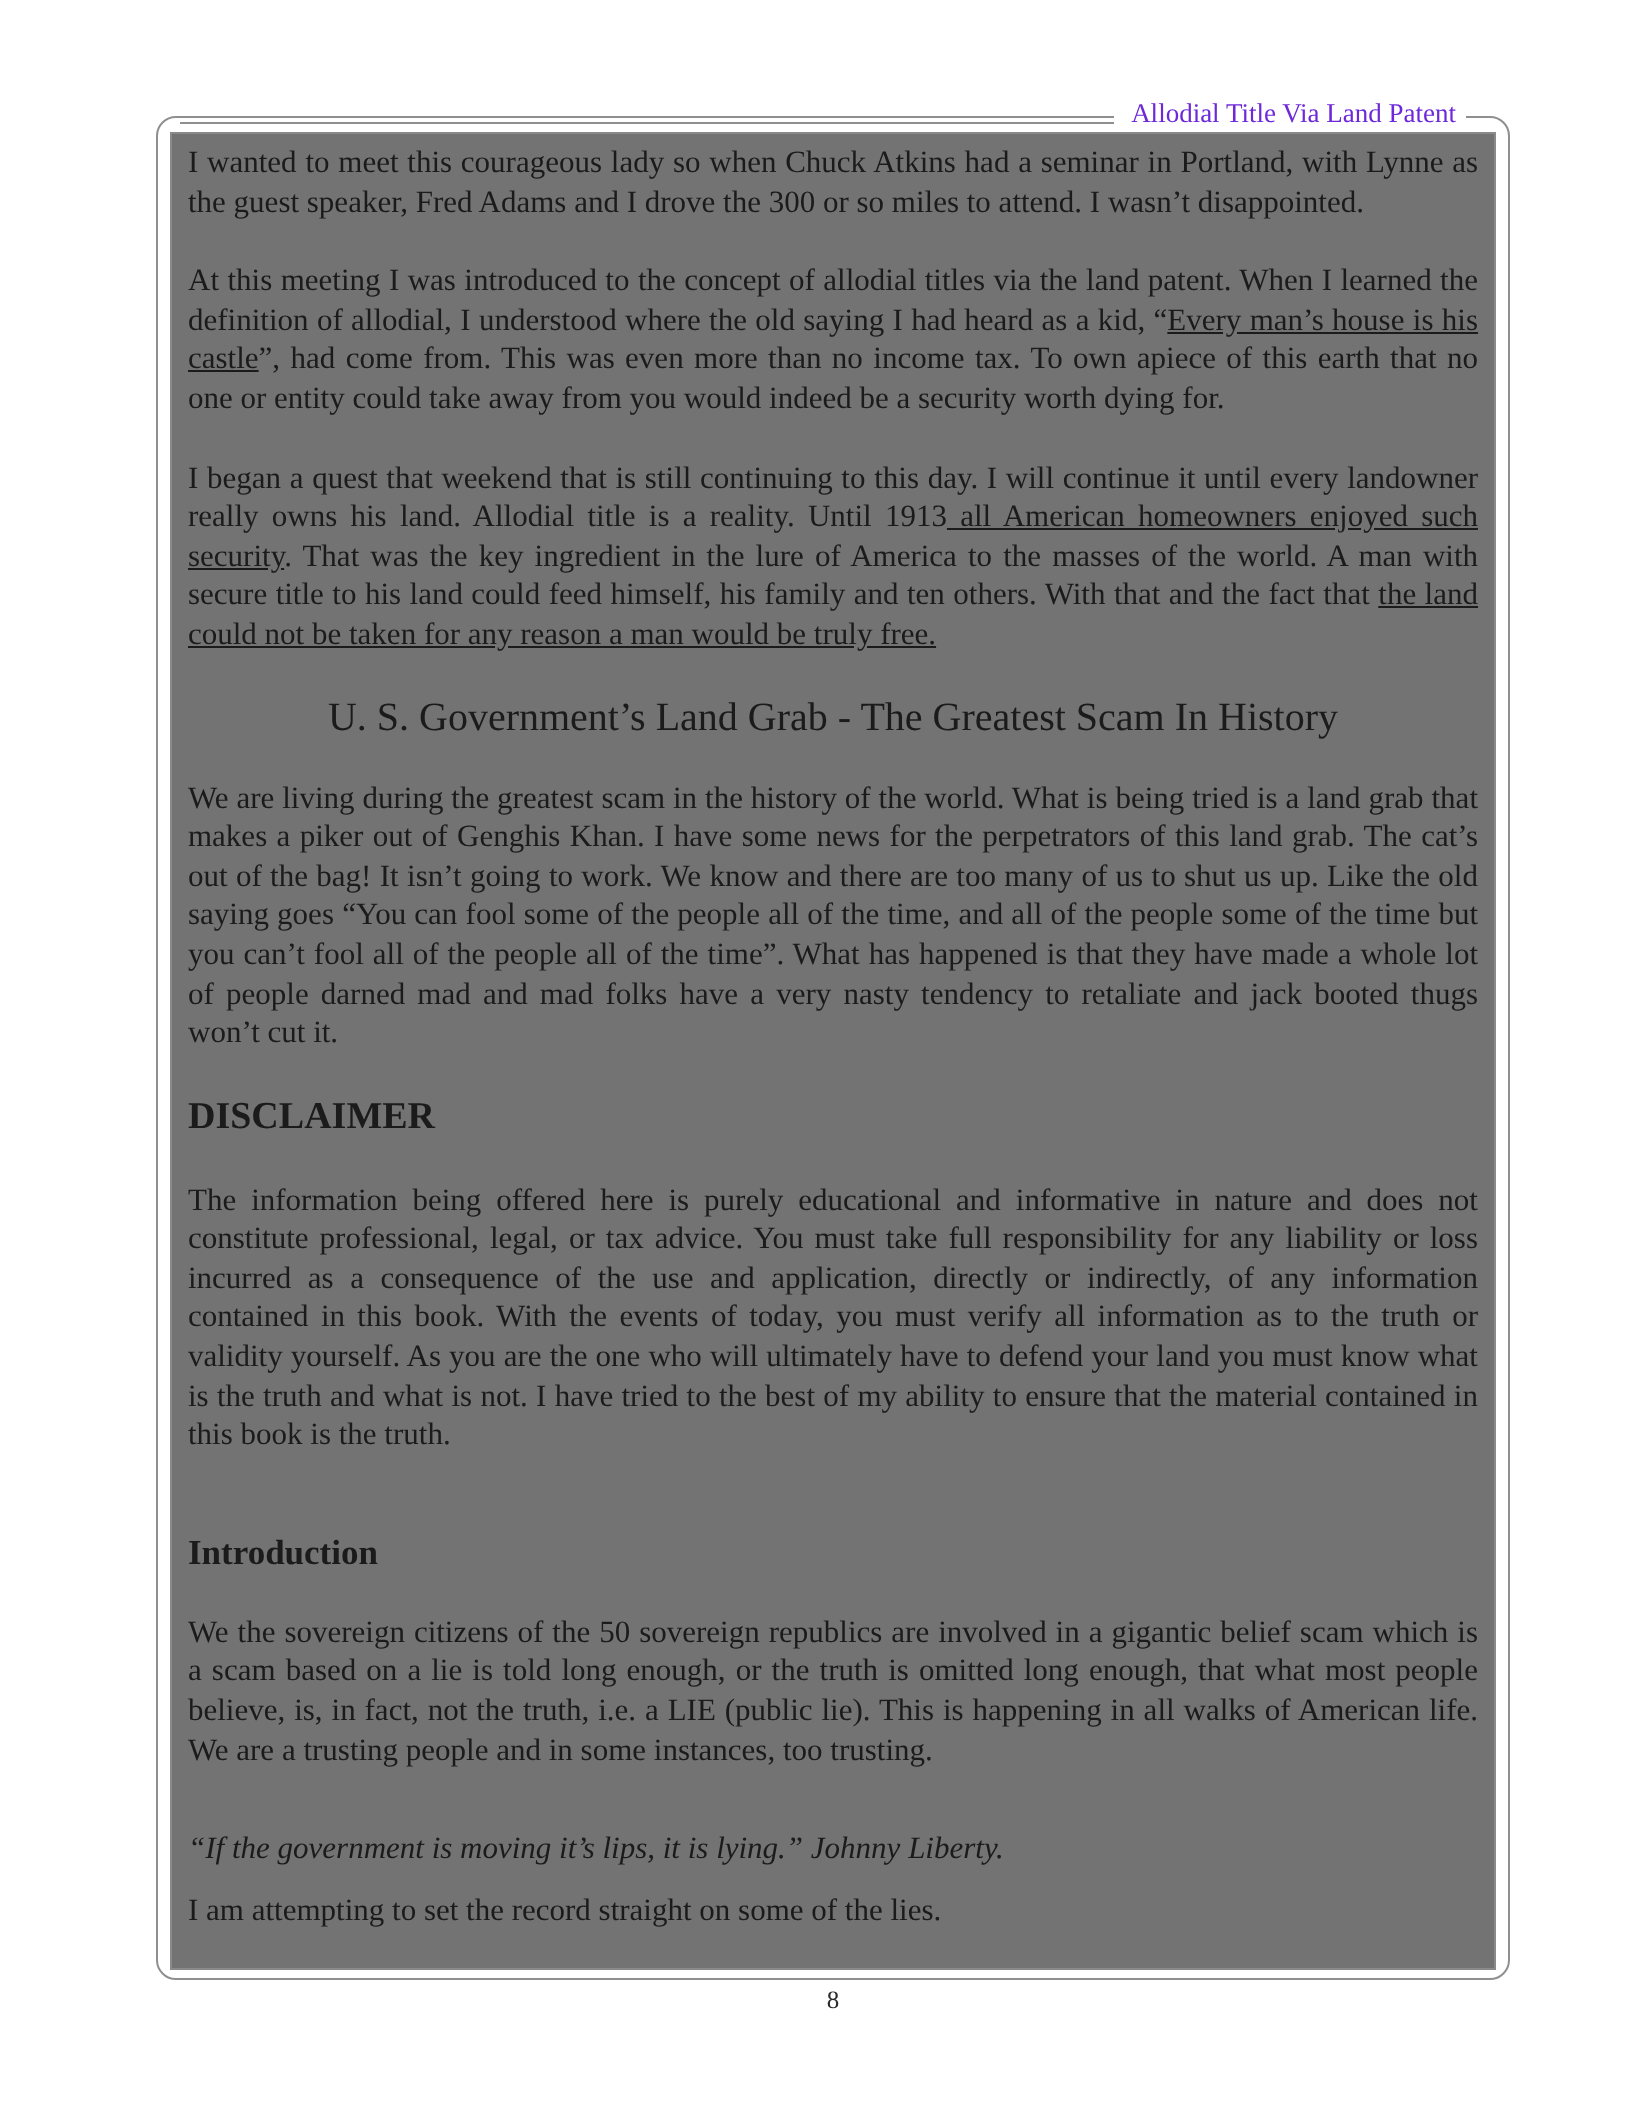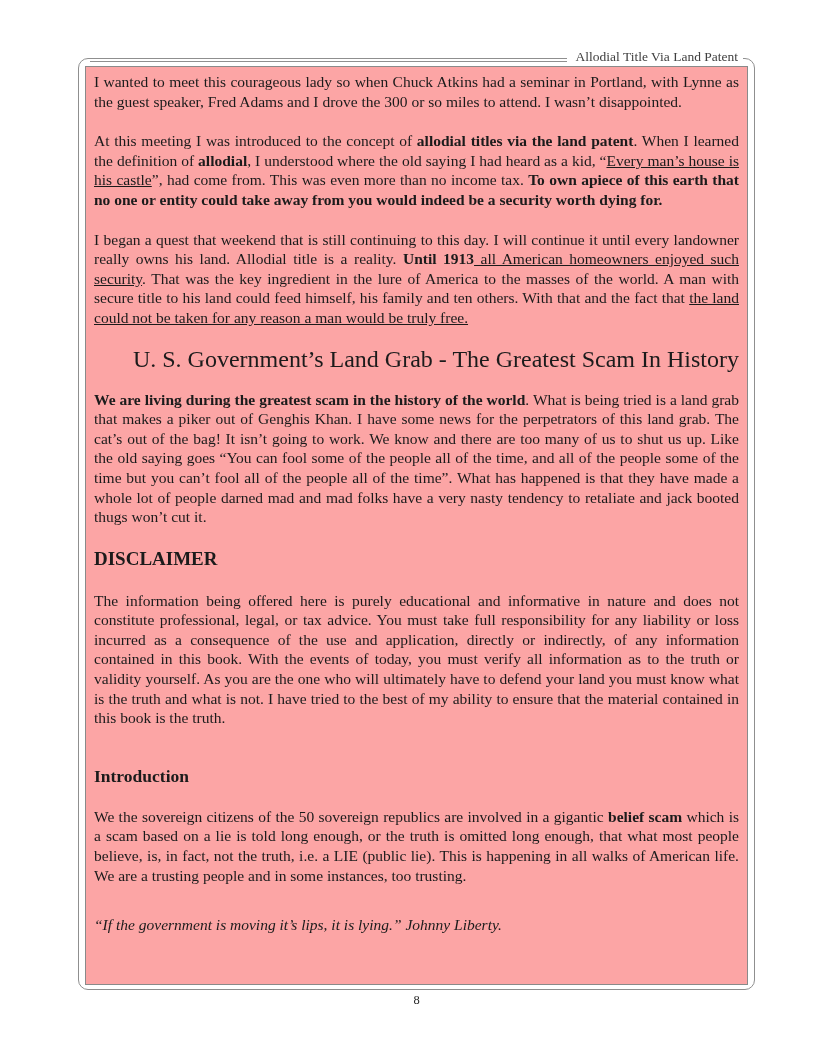--- a/index.html
+++ b/index.html
@@ -27,70 +27,70 @@
     width: 487px; height: 4px;
     border-top: 1px solid #8f8f8f;
     border-bottom: 1px solid #8f8f8f;
     background: #ffffff;
     box-sizing: border-box;
     z-index: 2;
   }
   .header-title {
     position: absolute;
     top: 48px;
-    right: 73px;
+    right: 83px;
     background: #ffffff;
     padding: 0 5px 0 9px;
     font-size: 13.5px;
     line-height: 17px;
-    color: #404040;
+    color: #6d28d9;
     z-index: 3;
     white-space: nowrap;
   }
   .inner-frame {
     position: absolute;
     left: 85px; top: 66px;
     width: 663px; height: 919px;
     border: 1px solid #8a8a8a;
     box-sizing: border-box;
-    background: #fca5a5;
+    background: #737373;
     z-index: 2;
     padding: 5px 8px 0 8px;
     overflow: hidden;
   }
   .inner-frame p {
     margin: 0 0 20px 0;
     font-size: 15.5px;
     line-height: 19.6px;
     text-align: justify;
   }
   .inner-frame p.no-justify { text-align: left; }
   p.quote-line { margin: 30px 0 11px 0; }
   p.closing-line { margin: 0; }
   h2.section-heading {
-    font-size: 24px;
+    font-size: 20px;
     font-weight: normal;
-    text-align: right;
+    text-align: center;
     margin: 18px 0 20px 0;
     line-height: 22px;
   }
   h2.disclaimer-heading {
     font-size: 19px;
     font-weight: bold;
     margin: 16px 0 20px 0;
     line-height: 24px;
   }
   h2.introduction-heading {
     font-size: 17.5px;
     font-weight: bold;
     text-align: left;
     margin: 37px 0 20px 0;
     line-height: 22px;
   }
-  .seg-bold { font-weight: bold; }
+  .seg-bold { font-weight: normal; }
   .seg-italic { font-style: italic; }
   .seg-underline { text-decoration: underline; }
   .page-number {
     position: absolute;
     left: 78px; top: 993px;
     width: 677px;
     text-align: center;
     font-size: 12.5px;
     color: #2a2a2a;
     z-index: 2;
@@ -122,18 +122,19 @@
     <h2 class="disclaimer-heading">DISCLAIMER</h2>
 
     <p><span>The information being offered here is purely educational and informative in nature and does not constitute professional, legal, or tax advice. You must take full responsibility for any liability or loss incurred as a consequence of the use and application, directly or indirectly, of any information contained in this book. With the events of today, you must verify all information as to the truth or validity yourself. As you are the one who will ultimately have to defend your land you must know what is the truth and what is not. I have tried to the best of my ability to ensure that the material contained in this book is the truth.</span></p>
 
     <h2 class="introduction-heading">Introduction</h2>
 
     <p><span>We the sovereign citizens of the 50 sovereign republics are involved in a gigantic </span><span class="seg-bold">belief scam</span><span> which is a scam based on a lie is told long enough, or the truth is omitted long enough, that what most people believe, is, in fact, not the truth, i.e. a LIE (public lie). This is happening in all walks of American life. We are a trusting people and in some instances, too trusting.</span></p>
 
     <p class="no-justify quote-line"><span class="seg-italic">“If the government is moving it’s lips, it is lying.” Johnny Liberty.</span></p>
 
+    <p class="no-justify closing-line"><span>I am attempting to set the record straight on some of the lies.</span></p>
 
   </div>
 
   <div class="page-number">8</div>
 
 </div>
 
 </body></html>

